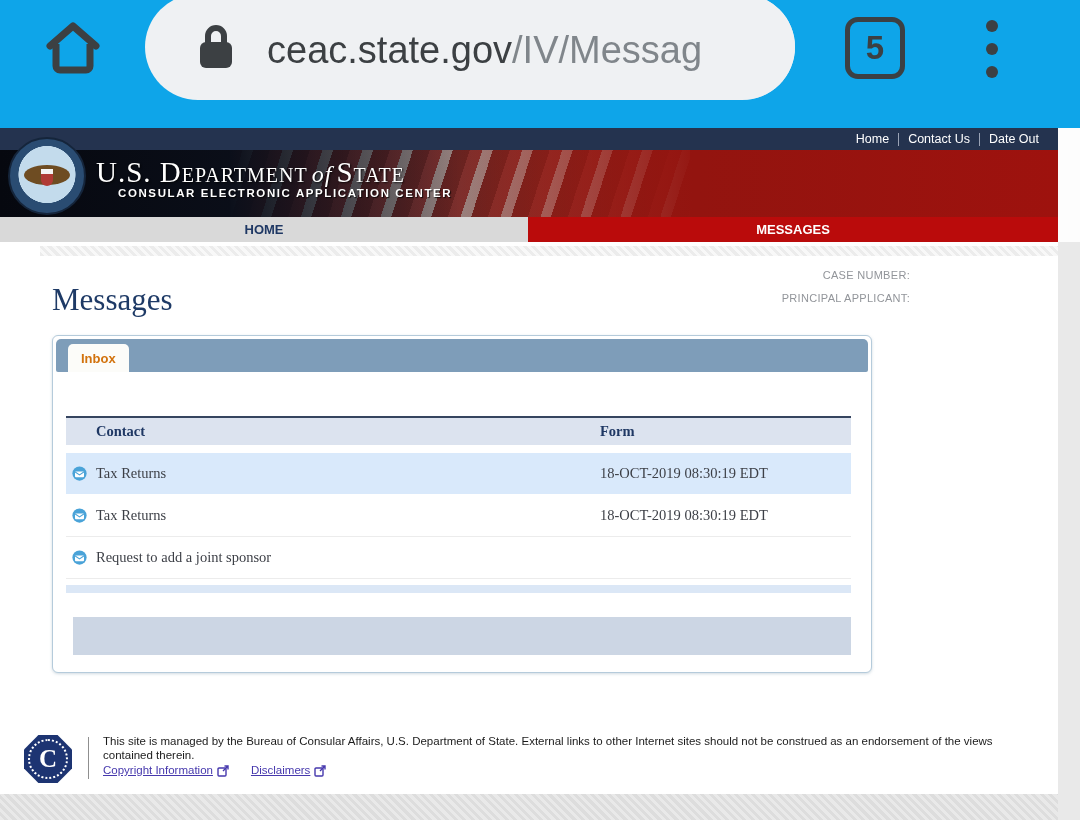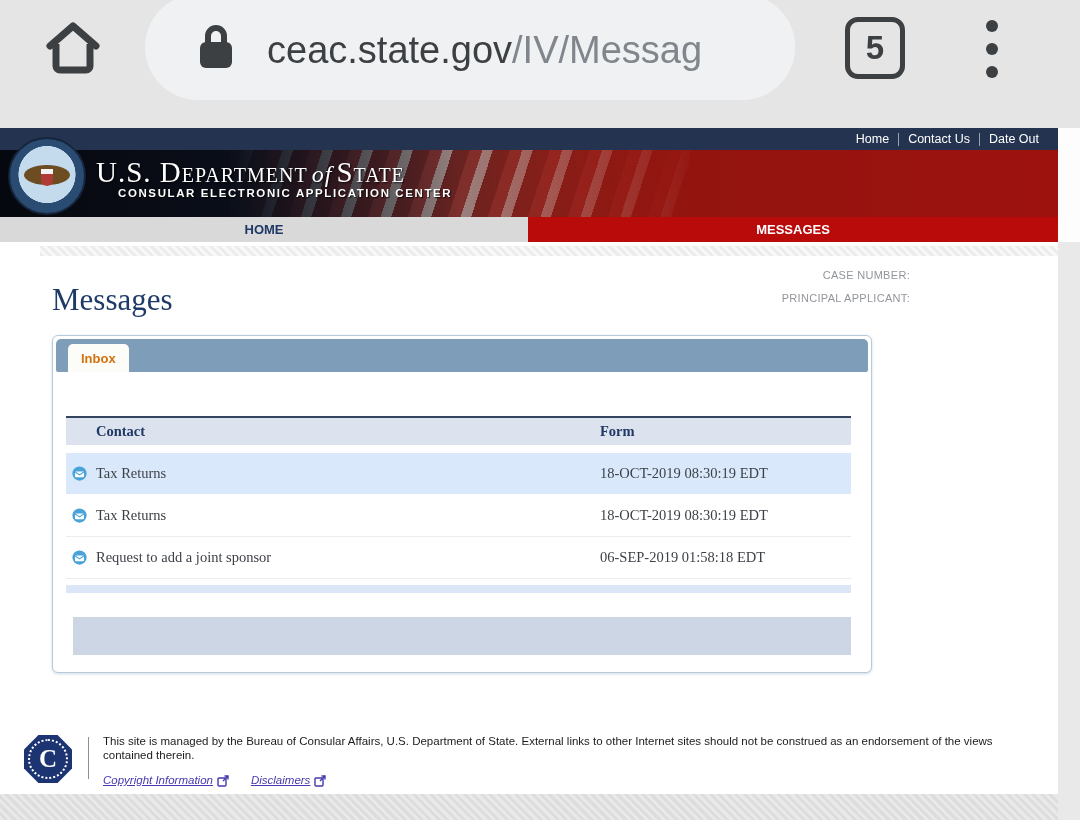--- a/index.html
+++ b/index.html
@@ -1,20 +1,20 @@
 <!DOCTYPE html>
 <html><head>
 <meta charset="utf-8">
 <style>
   html,body{margin:0;padding:0;}
   body{width:1080px;height:820px;overflow:hidden;background:#fff;
        font-family:"Liberation Sans",sans-serif;-webkit-font-smoothing:antialiased;}
 
   
-  .chrome{height:128px;position:relative;background:#e5e5e5;}
+  .chrome{height:128px;position:relative;background:#0ea5e9;}
   .home-btn{position:absolute;left:42px;top:14px;width:62px;height:66px;}
   .omnibox{position:absolute;left:145px;top:-6px;width:650px;height:106px;
            background:#eff1f3;border-radius:53px;}
   .lock{position:absolute;left:52px;top:30px;}
   .url{position:absolute;left:122px;top:0;height:106px;line-height:112px;
        font-size:38px;white-space:nowrap;letter-spacing:0;}
   .url .dom{color:#3c4043;}
   .url .path{color:#80868b;}
   .url-fade{position:absolute;right:0;top:0;width:80px;height:106px;border-radius:0 53px 53px 0;
             background:linear-gradient(to right,rgba(239,241,243,0),#eff1f3 75%);}
@@ -106,21 +106,21 @@
   
   .footer{height:75px;position:relative;background:#fff;}
   .c-logo{position:absolute;left:24px;top:16px;width:48px;height:48px;background:#1d3472;
           clip-path:polygon(30% 0,70% 0,100% 30%,100% 70%,70% 100%,30% 100%,0 70%,0 30%);}
   .c-logo .ring{position:absolute;inset:4px;border:2px dotted #fff;border-radius:50%;
           display:flex;align-items:center;justify-content:center;
           font-family:"Liberation Serif",serif;font-weight:bold;font-size:25px;color:#fff;}
   .f-divider{position:absolute;left:88px;top:18px;width:1px;height:42px;background:#8f8f8f;}
   .f-text{position:absolute;left:103px;top:16px;width:900px;font-size:11.5px;
           line-height:13.5px;color:#1b1b1b;}
-  .f-links{margin-top:12px;display:flex;align-items:center;gap:4px;font-style:italic;}
+  .f-links{margin-top:2px;display:flex;align-items:center;gap:4px;}
   .f-links a{color:#4638ad;font-size:11.5px;text-decoration:underline;cursor:pointer;}
   .f-links .gap{width:14px;}
   .band{height:30px;background:repeating-linear-gradient(45deg,#dddddd 0 3px,#e9e9e9 3px 6px);}
 </style>
 </head>
 <body>
 
 <div class="chrome">
   <div class="home-btn">
     <svg width="62" height="66" viewBox="0 0 62 66">
@@ -225,21 +225,20 @@
 
         <div class="msg-row">
           <div class="col-icon">
             <svg width="15" height="15" viewBox="0 0 16 16">
               <circle cx="8" cy="8" r="7.6" fill="#4aa3d8"></circle>
               <rect x="3.2" y="5.8" width="9.6" height="6.2" rx="1" fill="#fff"></rect>
               <path d="M3.4 6.4 L8 9.4 L12.6 6.4" fill="none" stroke="#4aa3d8" stroke-width="1.1"></path>
             </svg>
           </div>
           <div class="col-subj">Request to add a joint sponsor</div>
-          <div class="col-date">06-SEP-2019 01:58:18 EDT</div>
         </div>
 
         <div class="tbl-bottom"></div>
       </div>
 
       <div class="pager"></div>
     </div>
   </div>
 
   <div class="footer">

